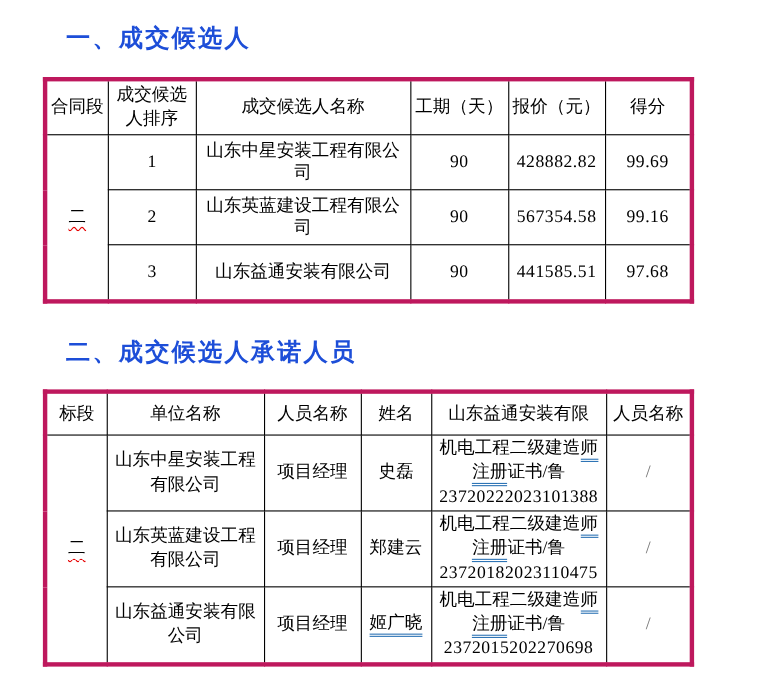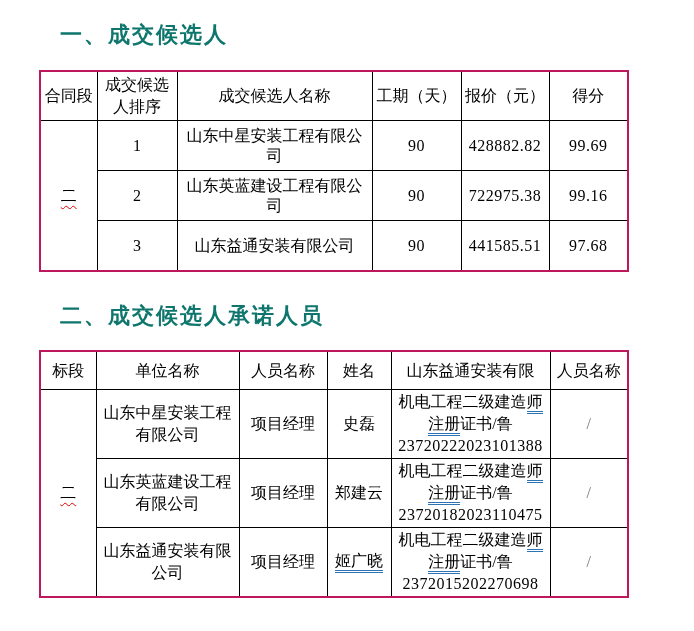--- a/index.html
+++ b/index.html
@@ -4,31 +4,31 @@
 <style>
   html,body{margin:0;padding:0;}
   body{
     width:694px;height:631px;background:#ffffff;color:#000;
     font-family:"Liberation Serif","DejaVu Serif",serif;
     overflow:hidden;
   }
   .page{position:relative;width:694px;height:631px;}
   .heading{
     margin:0;font-family:"Liberation Sans","DejaVu Sans",sans-serif;
-    font-weight:bold;font-size:22px;letter-spacing:2px;line-height:24px;color:#0f766e;
+    font-weight:bold;font-size:22px;letter-spacing:2px;line-height:24px;color:#1d4ed8;
   }
   #h1{margin:23px 0 0 60px;}
   #h2{margin:32px 16px 0 60px;}
   table{
     border-collapse:collapse;table-layout:fixed;
     font-size:16px;line-height:20px;
   }
   #t1{margin:23px 0 0 39px;width:588px;}
   #t2{margin:22px 13px 0 39px;width:588px;padding-left:27px;}
-  table{border:2px solid #be185d;}
+  table{border:4px solid #be185d;}
   th,td{
     border:1px solid #000;text-align:center;vertical-align:middle;
     padding:1px 2px;font-weight:normal;overflow:hidden;
   }
   #t1 th{height:46px;}
   #t1 td{height:47px;}
   #t2 th{height:35px;}
   #t2 td{height:66px;}
   .pre{white-space:pre-line;line-height:22px;}
   .num{letter-spacing:0.5px;}
@@ -80,21 +80,21 @@
         <td>1</td>
         <td>山东中星安装工程有限公司</td>
         <td class="num">90</td>
         <td class="num">428882.82</td>
         <td class="num">99.69</td>
       </tr>
       <tr>
         <td>2</td>
         <td>山东英蓝建设工程有限公司</td>
         <td class="num">90</td>
-        <td class="num">722975.38</td>
+        <td class="num">567354.58</td>
         <td class="num">99.16</td>
       </tr>
       <tr>
         <td>3</td>
         <td>山东益通安装有限公司</td>
         <td class="num">90</td>
         <td class="num">441585.51</td>
         <td class="num">97.68</td>
       </tr>
     </tbody>

